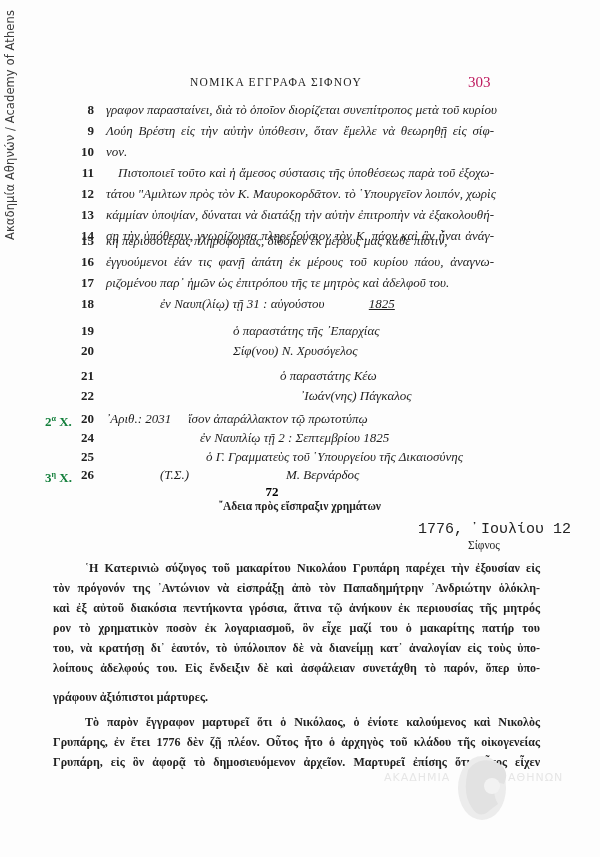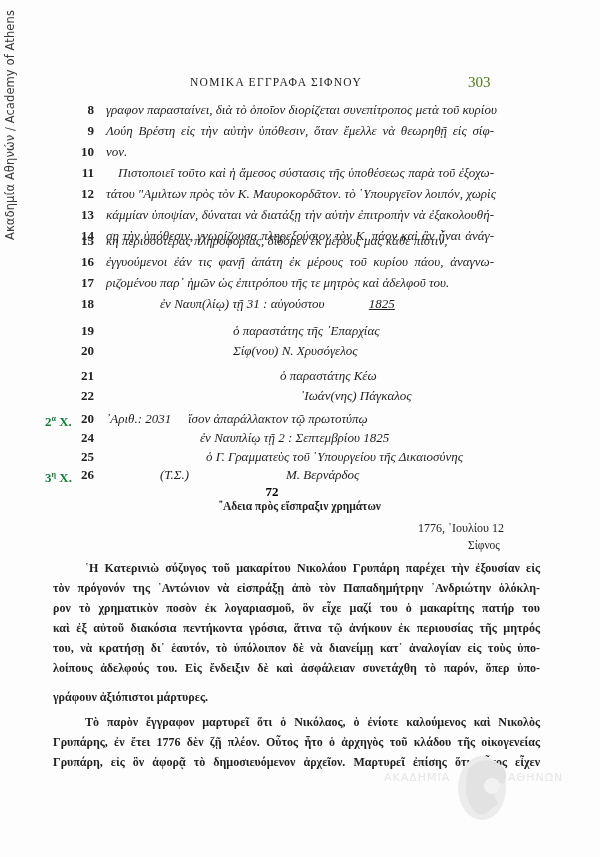--- a/index.html
+++ b/index.html
@@ -42,21 +42,21 @@
       font-size: 11.5px;
       letter-spacing: 1.3px;
       color: #222;
     }
     .page-number {
       position: absolute;
       top: 74px;
       left: 468px;
       font-family: "Liberation Serif", serif;
       font-size: 15px;
-      color: #4d7c0f;
+      color: #be185d;
     }
     .line {
       position: absolute;
       left: 0;
       width: 600px;
       height: 20px;
       font-size: 11.2px;
       line-height: 20px;
       white-space: nowrap;
     }
@@ -112,22 +112,22 @@
       text-align: center;
       font-family: "Liberation Serif", serif;
       font-weight: bold;
       font-size: 11.5px;
       color: #222;
     }
     .doc-date {
       position: absolute;
       top: 521px;
       left: 418px;
-      font-family: Liberation Serif, serif;
-      font-size: 12px;
+      font-family: Liberation Mono, monospace;
+      font-size: 15px;
       color: #222;
     }
     .doc-place {
       position: absolute;
       top: 539px;
       left: 468px;
       font-family: "Liberation Serif", serif;
       font-size: 11.5px;
       color: #222;
     }
@@ -272,22 +272,22 @@
   </div>
 
   <div class="doc-number">72</div>
   <div class="doc-title">῎Αδεια πρὸς εἴσπραξιν χρημάτων</div>
   <div class="doc-date">1776, ᾽Ιουλίου 12</div>
   <div class="doc-place">Σίφνος</div>
 
   <div class="para" style="top:558px">
     <span class="pl indent">῾Η Κατερινιὼ σύζυγος τοῦ μακαρίτου Νικολάου Γρυπάρη παρέχει τὴν ἐξουσίαν εἰς</span>
     <span class="pl">τὸν πρόγονόν της ᾽Αντώνιον νὰ εἰσπράξῃ ἀπὸ τὸν Παπαδημήτρην ᾽Ανδριώτην ὁλόκλη-</span>
+    <span class="pl">καὶ ἐξ αὐτοῦ διακόσια πεντήκοντα γρόσια, ἅτινα τῷ ἀνήκουν ἐκ περιουσίας τῆς μητρός</span>
     <span class="pl">ρον τὸ χρηματικὸν ποσὸν ἐκ λογαριασμοῦ, ὃν εἶχε μαζί του ὁ μακαρίτης πατήρ του</span>
-    <span class="pl">καὶ ἐξ αὐτοῦ διακόσια πεντήκοντα γρόσια, ἅτινα τῷ ἀνήκουν ἐκ περιουσίας τῆς μητρός</span>
     <span class="pl">του, νὰ κρατήσῃ δι᾽ ἑαυτόν, τὸ ὑπόλοιπον δὲ νὰ διανείμῃ κατ᾽ ἀναλογίαν εἰς τοὺς ὑπο-</span>
     <span class="pl">λοίπους ἀδελφούς του. Εἰς ἔνδειξιν δὲ καὶ ἀσφάλειαν συνετάχθη τὸ παρόν, ὅπερ ὑπο-</span>
     <span class="pl last">γράφουν ἀξιόπιστοι μάρτυρες.</span>
   </div>
 
   <div class="para" style="top:712px">
     <span class="pl indent">Τὸ παρὸν ἔγγραφον μαρτυρεῖ ὅτι ὁ Νικόλαος, ὁ ἐνίοτε καλούμενος καὶ Νικολὸς</span>
     <span class="pl">Γρυπάρης, ἐν ἔτει 1776 δὲν ζῇ πλέον. Οὗτος ἦτο ὁ ἀρχηγὸς τοῦ κλάδου τῆς οἰκογενείας</span>
     <span class="pl">Γρυπάρη, εἰς ὃν ἀφορᾷ τὸ δημοσιευόμενον ἀρχεῖον. Μαρτυρεῖ ἐπίσης ὅτι οὗτος εἶχεν</span>
   </div>

